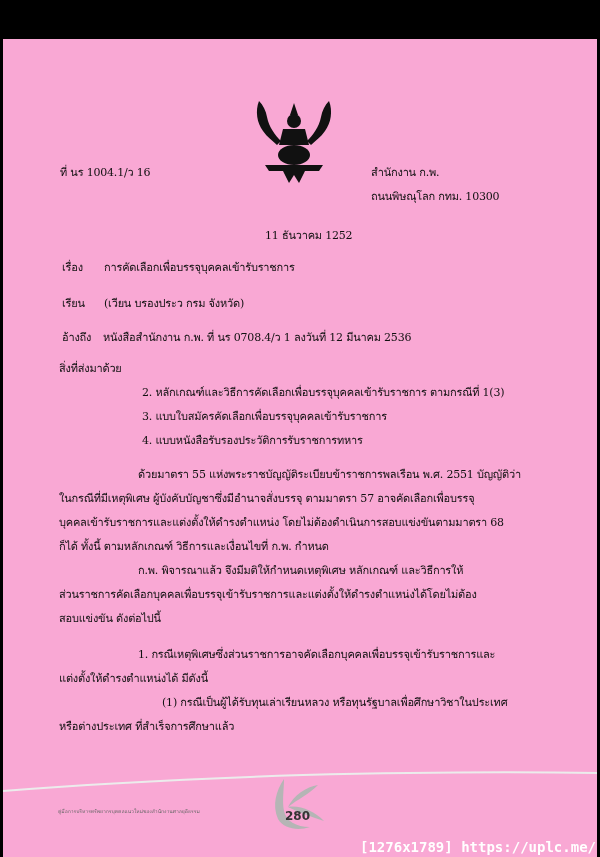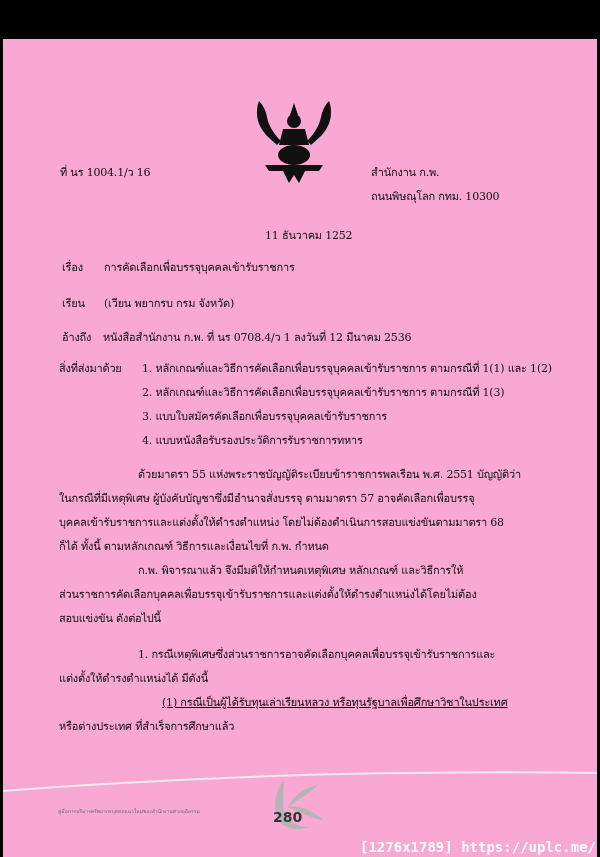--- a/index.html
+++ b/index.html
@@ -2,21 +2,21 @@
 <html><head>
 <meta charset="utf-8">
 <style>
   html, body { margin:0; padding:0; }
   body { width:600px; height:857px; background:#000; position:relative; overflow:hidden;
          font-family:"DejaVu Serif","Liberation Serif",serif; color:#111; }
   .page { position:absolute; left:3px; top:3px; width:594px; height:834px; background:#f9a8d4;margin-top:36px; }
   .t { position:absolute; font-size:11px; line-height:14px; white-space:nowrap; letter-spacing:-0.2px; }
   .emblem { position:absolute; left:250px; top:58px; width:82px; height:86px; }
   .footer-text { position:absolute; left:55px; top:768px; font-size:5px; color:#666; font-family:"DejaVu Sans","Liberation Sans",sans-serif; white-space:nowrap; }
-  .page-num { position:absolute; left:270px; top:770px; font-size:14px; font-weight:bold; color:#333; font-family:"DejaVu Sans","Liberation Sans",sans-serif; }
+  .page-num { position:absolute; left:282px; top:770px; font-size:12px; font-weight:bold; color:#333; font-family:"DejaVu Sans","Liberation Sans",sans-serif; }
   .logo { position:absolute; left:255px; top:738px; width:80px; height:55px; }
   .swoosh { position:absolute; left:0; top:720px; width:594px; height:40px; }
   .watermark { position:absolute; right:4px; bottom:2px; color:#fff; font-size:14px;
                font-family:"DejaVu Sans Mono","Liberation Mono",monospace; white-space:nowrap;font-weight:bold; }
 </style>
 </head>
 <body>
 
 <div class="page">
 
@@ -35,44 +35,43 @@
 
   <div class="t" style="left:57px;top:127px;">ที่ นร 1004.1/ว 16</div>
   <div class="t" style="left:368px;top:127px;">สำนักงาน ก.พ.</div>
   <div class="t" style="left:368px;top:151px;">ถนนพิษณุโลก กทม. 10300</div>
   <div class="t" style="left:262px;top:190px;">11  ธันวาคม 1252</div>
 
   <div class="t" style="left:59px;top:222px;">เรื่อง</div>
   <div class="t" style="left:101px;top:222px;">การคัดเลือกเพื่อบรรจุบุคคลเข้ารับราชการ</div>
 
   <div class="t" style="left:59px;top:258px;">เรียน</div>
-  <div class="t" style="left:101px;top:258px;">(เวียน พยากรบ  กรม  จังหวัด)</div>
+  <div class="t" style="left:101px;top:258px;">(เวียน บรองประว  กรม  จังหวัด)</div>
 
   <div class="t" style="left:59px;top:292px;">อ้างถึง</div>
   <div class="t" style="left:100px;top:292px;">หนังสือสำนักงาน ก.พ. ที่ นร 0708.4/ว 1  ลงวันที่  12  มีนาคม  2536</div>
 
   <div class="t" style="left:56px;top:323px;">สิ่งที่ส่งมาด้วย</div>
-  <div class="t" style="left:139px;top:323px;">1.  หลักเกณฑ์และวิธีการคัดเลือกเพื่อบรรจุบุคคลเข้ารับราชการ ตามกรณีที่ 1(1) และ 1(2)</div>
   <div class="t" style="left:139px;top:347px;">2.  หลักเกณฑ์และวิธีการคัดเลือกเพื่อบรรจุบุคคลเข้ารับราชการ ตามกรณีที่ 1(3)</div>
   <div class="t" style="left:139px;top:371px;">3.  แบบใบสมัครคัดเลือกเพื่อบรรจุบุคคลเข้ารับราชการ</div>
   <div class="t" style="left:139px;top:395px;">4.  แบบหนังสือรับรองประวัติการรับราชการทหาร</div>
 
   <div class="t" style="left:135px;top:429px;">ด้วยมาตรา 55  แห่งพระราชบัญญัติระเบียบข้าราชการพลเรือน  พ.ศ. 2551 บัญญัติว่า</div>
   <div class="t" style="left:56px;top:453px;">ในกรณีที่มีเหตุพิเศษ ผู้บังคับบัญชาซึ่งมีอำนาจสั่งบรรจุ ตามมาตรา 57   อาจคัดเลือกเพื่อบรรจุ</div>
   <div class="t" style="left:56px;top:477px;">บุคคลเข้ารับราชการและแต่งตั้งให้ดำรงตำแหน่ง โดยไม่ต้องดำเนินการสอบแข่งขันตามมาตรา 68</div>
   <div class="t" style="left:56px;top:501px;">ก็ได้  ทั้งนี้ ตามหลักเกณฑ์ วิธีการและเงื่อนไขที่ ก.พ. กำหนด</div>
 
   <div class="t" style="left:135px;top:525px;">ก.พ. พิจารณาแล้ว จึงมีมติให้กำหนดเหตุพิเศษ หลักเกณฑ์ และวิธีการให้</div>
   <div class="t" style="left:56px;top:549px;text-align:center;">ส่วนราชการคัดเลือกบุคคลเพื่อบรรจุเข้ารับราชการและแต่งตั้งให้ดำรงตำแหน่งได้โดยไม่ต้อง</div>
   <div class="t" style="left:56px;top:573px;">สอบแข่งขัน ดังต่อไปนี้</div>
 
   <div class="t" style="left:135px;top:609px;">1.  กรณีเหตุพิเศษซึ่งส่วนราชการอาจคัดเลือกบุคคลเพื่อบรรจุเข้ารับราชการและ</div>
   <div class="t" style="left:56px;top:633px;">แต่งตั้งให้ดำรงตำแหน่งได้ มีดังนี้</div>
 
-  <div class="t" style="left:159px;top:657px;text-decoration:underline;">(1) กรณีเป็นผู้ได้รับทุนเล่าเรียนหลวง หรือทุนรัฐบาลเพื่อศึกษาวิชาในประเทศ</div>
+  <div class="t" style="left:159px;top:657px;">(1) กรณีเป็นผู้ได้รับทุนเล่าเรียนหลวง หรือทุนรัฐบาลเพื่อศึกษาวิชาในประเทศ</div>
   <div class="t" style="left:56px;top:681px;">หรือต่างประเทศ ที่สำเร็จการศึกษาแล้ว</div>
 
   <svg class="swoosh" viewBox="0 0 594 40" preserveAspectRatio="none">
     <path d="M0 32 C120 22 240 18 300 16 C380 14 480 12 594 14" stroke="#ececec" stroke-width="2" fill="none"></path>
   </svg>
 
   <svg class="logo" viewBox="0 0 80 55">
     <g fill="#b5b5b5">
       <path d="M26 2 C18 14 14 28 20 42 C26 52 40 54 52 50 C38 50 28 44 26 34 C24 24 26 12 26 2Z"></path>
       <path d="M60 8 C48 10 36 18 30 30 C40 22 50 18 60 8Z"></path>

